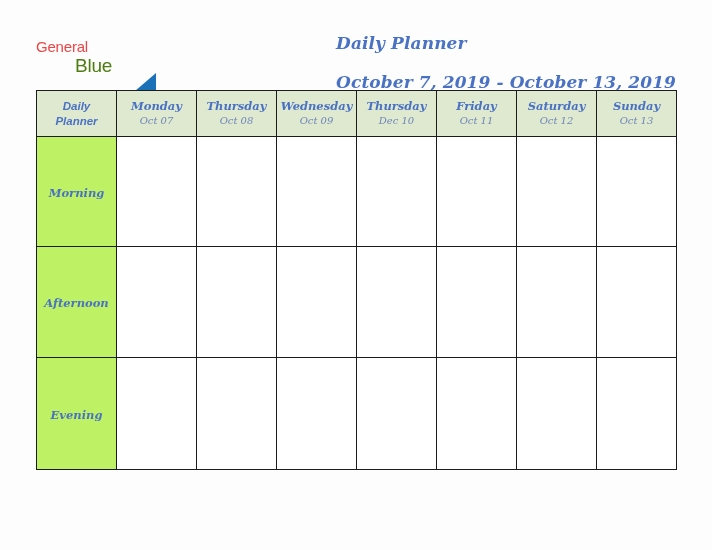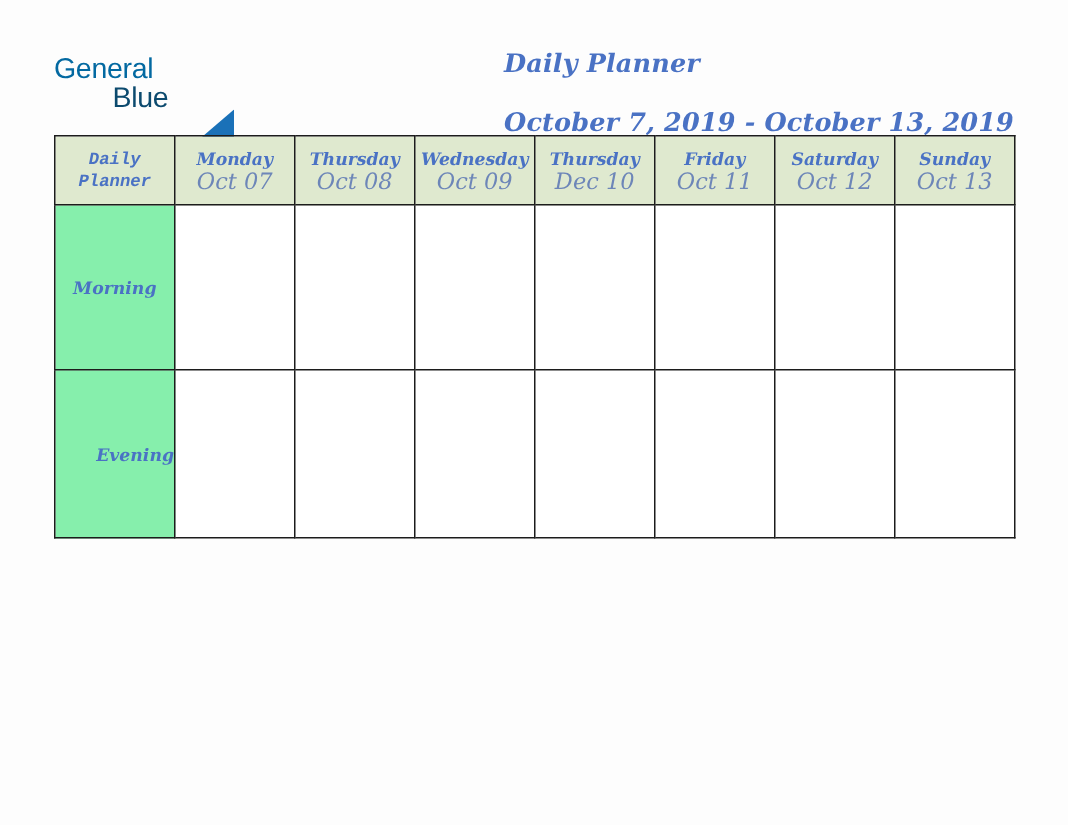--- a/index.html
+++ b/index.html
@@ -35,34 +35,34 @@
     left: 36px;
     top: 36px;
     width: 130px;
     height: 46px;
   }
   .logo-general {
     position: absolute;
     left: 0;
     top: 0;
     font-family: "Liberation Sans", sans-serif;
-    font-size: 19px;
+    font-size: 15px;
     letter-spacing: -0.2px;
-    color: #0369a1;
+    color: #ef4444;
     line-height: 22px;
     text-align: right;
   }
   .logo-blue {
     position: absolute;
     left: 39px;
     top: 19px;
     font-family: "Liberation Sans", sans-serif;
     font-size: 19px;
     letter-spacing: -0.2px;
-    color: #0c4a6e;
+    color: #4d7c0f;
     line-height: 22px;
   }
   .logo-triangle {
     position: absolute;
     left: 92px;
     top: 37px;
     width: 28px;
     height: 24px;
   }
 
@@ -121,54 +121,54 @@
     font-style: italic;
     font-weight: bold;
     font-size: 11.5px;
     color: #4a72c4;
     line-height: 15px;
     display: block;
   }
   .day-date {
     font-family: "DejaVu Serif", "Liberation Serif", serif;
     font-style: italic;
-    font-size: 15px;
+    font-size: 10px;
     color: #6d86b8;
     line-height: 14px;
     display: block;
   }
   .corner-line {
-    font-family: Liberation Mono, monospace;
+    font-family: Liberation Sans, sans-serif;
     font-style: italic;
     font-weight: bold;
     font-size: 11.5px;
     color: #4a72c4;
     line-height: 15px;
     display: block;
   }
 
   tbody td.row-label {
-    background: #86efac;
+    background: #bef264;
     text-align: center;
     vertical-align: middle;
     margin-left: 42px;
   }
   .row-label-text {
     font-family: "DejaVu Serif", "Liberation Serif", serif;
     font-style: italic;
     font-weight: bold;
     font-size: 11.5px;
     color: #4a72c4;
   }
   tbody td.slot {
     background: #ffffff;
   }
   tr.band-morning td   { height: 109px; }
   tr.band-afternoon td { height: 110px; }
-  tr.band-evening td   { height: 111px; text-align: right; }
+  tr.band-evening td   { height: 111px; }
 </style>
 </head>
 <body>
 
 <div class="page">
 
   <div class="header">
 
     <div class="logo">
       <span class="logo-general">General</span>
@@ -240,20 +240,32 @@
           <span class="row-label-text">Morning</span>
         </td>
         <td class="slot"></td>
         <td class="slot"></td>
         <td class="slot"></td>
         <td class="slot"></td>
         <td class="slot"></td>
         <td class="slot"></td>
         <td class="slot"></td>
       </tr>
+      <tr class="band-afternoon">
+        <td class="row-label">
+          <span class="row-label-text">Afternoon</span>
+        </td>
+        <td class="slot"></td>
+        <td class="slot"></td>
+        <td class="slot"></td>
+        <td class="slot"></td>
+        <td class="slot"></td>
+        <td class="slot"></td>
+        <td class="slot"></td>
+      </tr>
       <tr class="band-evening">
         <td class="row-label">
           <span class="row-label-text">Evening</span>
         </td>
         <td class="slot"></td>
         <td class="slot"></td>
         <td class="slot"></td>
         <td class="slot"></td>
         <td class="slot"></td>
         <td class="slot"></td>

